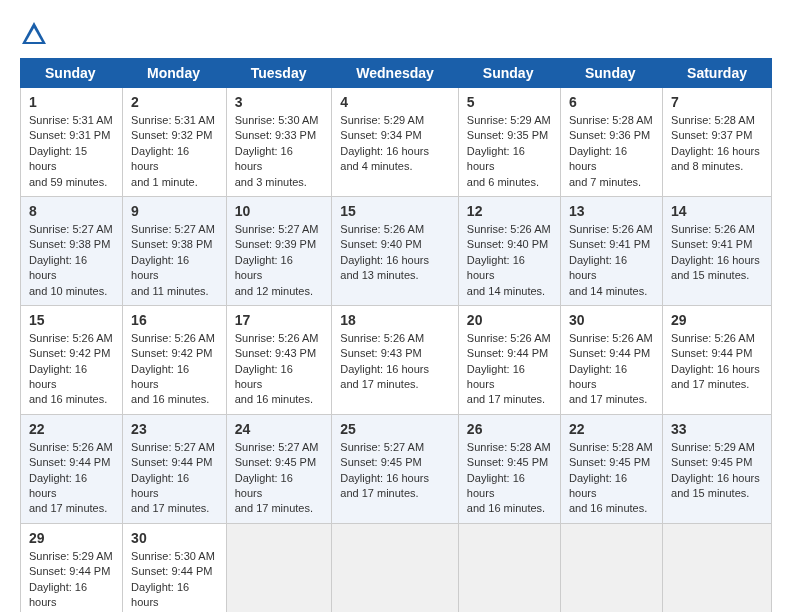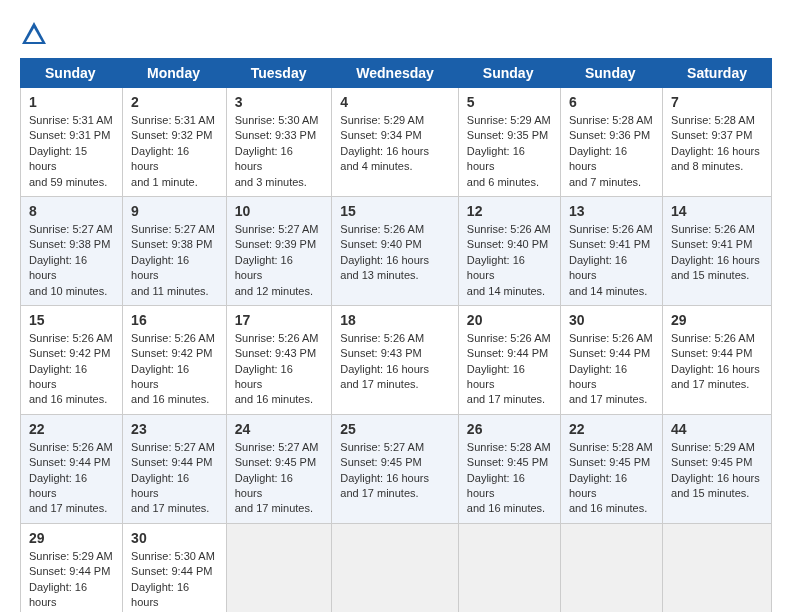--- a/index.html
+++ b/index.html
@@ -322,21 +322,21 @@
 and 16 minutes.</div>
         </td>
         <td>
           <span class="day-number">22</span>
           <div class="day-info" style="white-space: pre-line;">Sunrise: 5:28 AM
 Sunset: 9:45 PM
 Daylight: 16 hours
 and 16 minutes.</div>
         </td>
         <td>
-          <span class="day-number">44</span>
+          <span class="day-number">33</span>
           <div class="day-info" style="white-space: pre-line;">Sunrise: 5:29 AM
 Sunset: 9:45 PM
 Daylight: 16 hours
 and 15 minutes.</div>
         </td>
       </tr>
       <tr>
         <td>
           <span class="day-number">29</span>
           <div class="day-info" style="white-space: pre-line;">Sunrise: 5:29 AM

